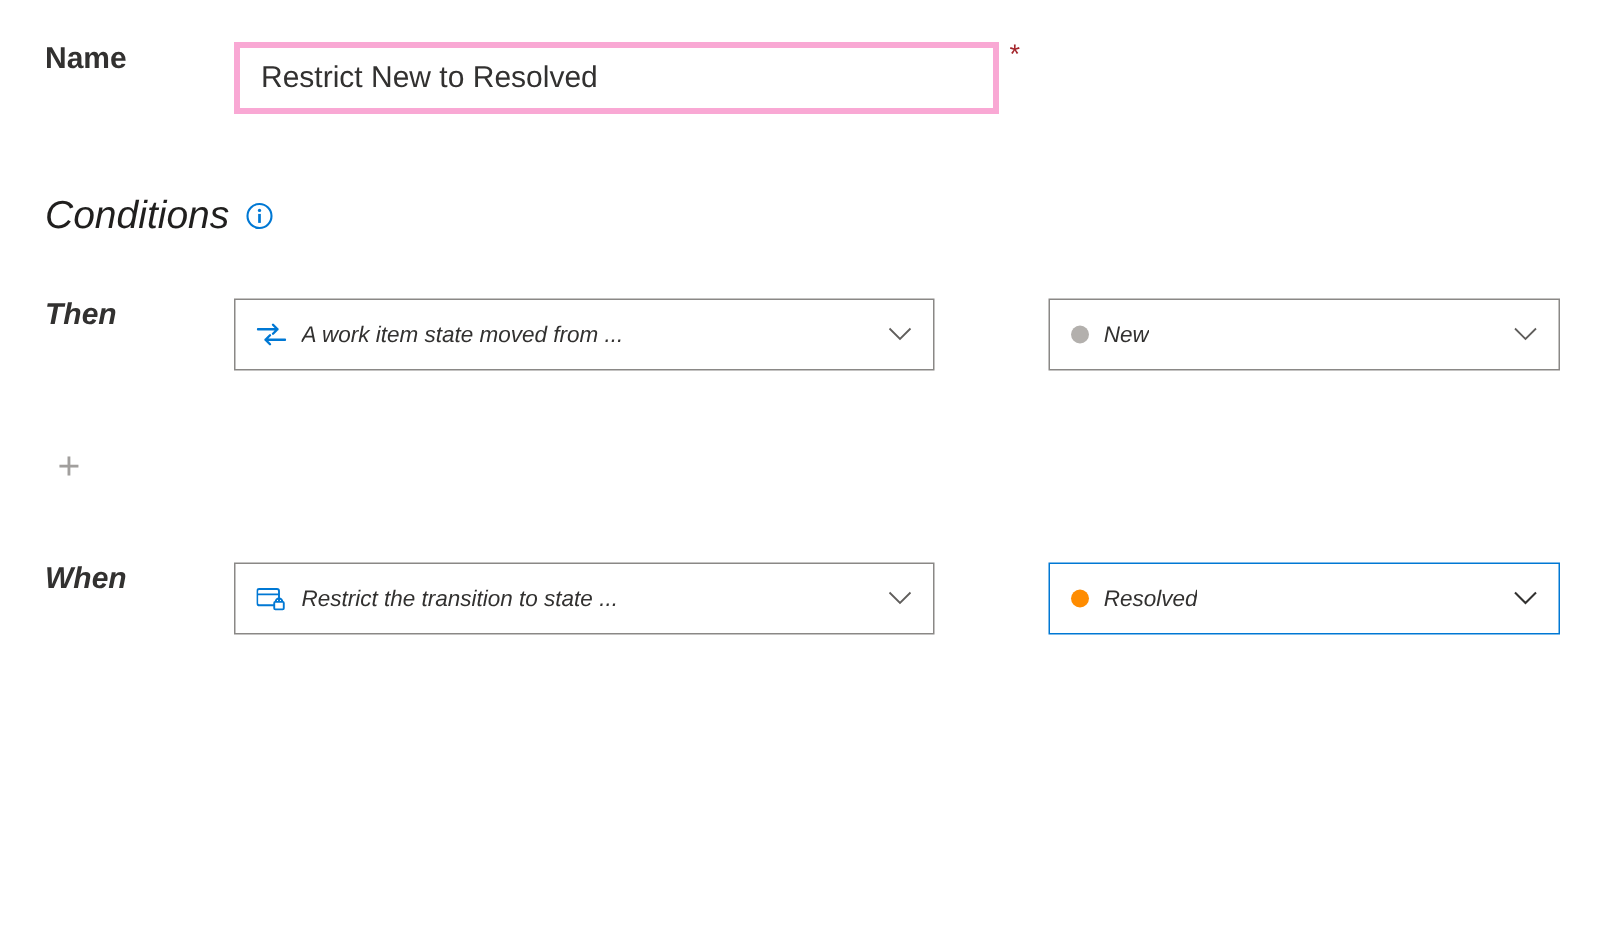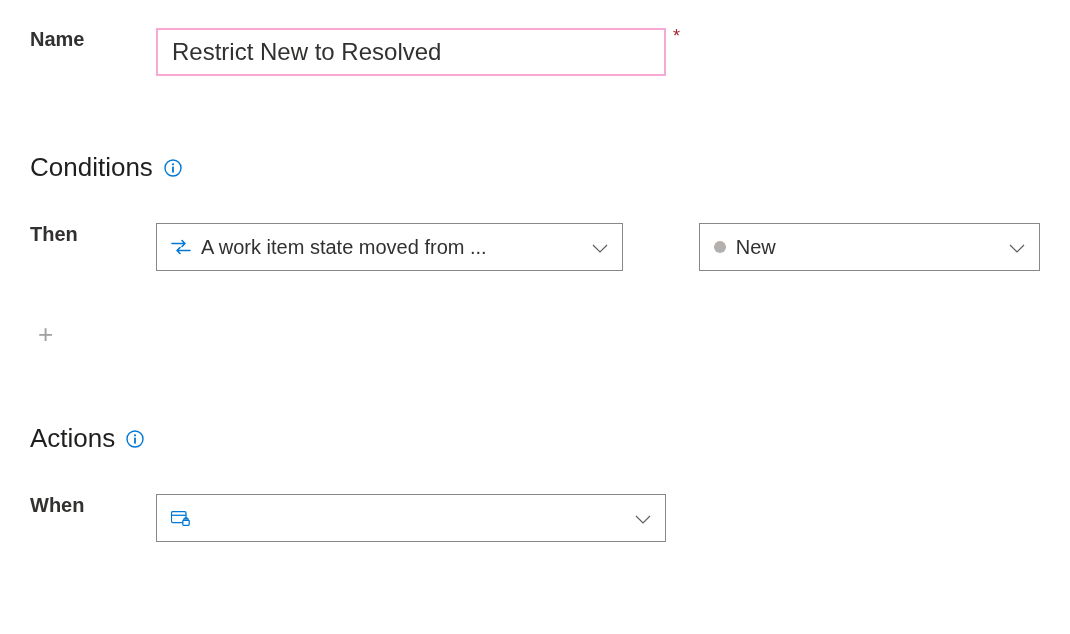--- a/index.html
+++ b/index.html
@@ -18,39 +18,40 @@
     gap: 36px;
     margin-bottom: 20px;
   }
   .label {
     width: 90px;
     font-weight: 600;
     color: #323130;
     flex-shrink: 0;
   }
   .input-text {
-    border: 2px solid #f9a8d4;
+    border: 4px solid #f9a8d4;
     padding: 10px 14px;
-    font-size: 24px;
+    font-size: 20px;
     font-family: inherit;
     color: #323130;
     width: 510px;
     height: 48px;
     background: #fff;
   }
   .input-wrap { position: relative; display: inline-block; }
   .required-mark {
     position: absolute;
     right: -14px;
     top: -2px;
     color: #a4262c;
     font-size: 18px;
   }
   .section {
-    margin-top: 76px;
+    margin-top: 52px;
+    font-style: italic;
   }
   .section-heading {
     display: flex;
     align-items: center;
     gap: 10px;
     font-size: 26px;
     font-weight: 400;
     color: #201f1e;
     margin-bottom: 40px;
   }
@@ -64,21 +65,21 @@
   .dropdown {
     border: 1px solid #8a8886;
     height: 48px;
     display: flex;
     align-items: center;
     padding: 0 14px;
     background: #fff;
     gap: 10px;
     cursor: pointer;
     position: relative;
-    font-size: 20px;
+    font-size: 15px;
     color: #323130;
   }
   .dropdown-wide { width: 510px; }
   .dropdown-narrow { width: 372px; }
   .dropdown.selected { border: 1.5px solid #0078d4; }
   .dropdown .chevron {
     margin-left: auto;
     flex-shrink: 0;
   }
   .dropdown .left-icon {
@@ -174,44 +175,44 @@
       </span>
     </div>
   </div>
 
   <div class="add-row">
     <span class="plus-icon">+</span>
   </div>
 </div>
 
 <div class="section">
-  <div class="section-heading">
-    <span>Actions</span>
-    <span class="info-icon">
-      <svg width="18" height="18" viewBox="0 0 18 18">
-        <circle cx="9" cy="9" r="8" fill="none" stroke="#0078d4" stroke-width="1.4"></circle>
-        <circle cx="9" cy="5.3" r="1.1" fill="#0078d4"></circle>
-        <rect x="8.1" y="7.6" width="1.8" height="6" fill="#0078d4"></rect>
-      </svg>
-    </span>
-  </div>
 
   <div class="row">
     <div class="label">When</div>
 
     <div class="dropdown dropdown-wide">
       <span class="left-icon">
         <svg width="22" height="18" viewBox="0 0 22 18">
           <rect x="0.5" y="2" width="16" height="12" rx="1.5" fill="none" stroke="#0078d4" stroke-width="1.4"></rect>
           <line x1="0.5" y1="6" x2="16.5" y2="6" stroke="#0078d4" stroke-width="1.4"></line>
           <path d="M14 11.5 a2.5 2.5 0 0 1 5 0" fill="none" stroke="#0078d4" stroke-width="1.4"></path>
           <rect x="13" y="11.5" width="7" height="5.5" rx="0.8" fill="#fff" stroke="#0078d4" stroke-width="1.4"></rect>
         </svg>
       </span>
+      <span class="dropdown-text">Restrict the transition to state ...</span>
       <span class="chevron">
         <svg width="16" height="10" viewBox="0 0 16 10">
             <path d="M1 1 L8 8 L15 1" fill="none" stroke="#605e5c" stroke-width="1.2"></path>
           </svg>
       </span>
     </div>
 
+    <div class="dropdown dropdown-narrow gap-right selected">
+      <span class="state-dot state-resolved"></span>
+      <span class="dropdown-text">Resolved</span>
+      <span class="chevron">
+        <svg width="16" height="10" viewBox="0 0 16 10">
+            <path d="M1 1 L8 8 L15 1" fill="none" stroke="#323130" stroke-width="1.4"></path>
+          </svg>
+      </span>
+    </div>
   </div>
 </div>
 
 </body></html>

